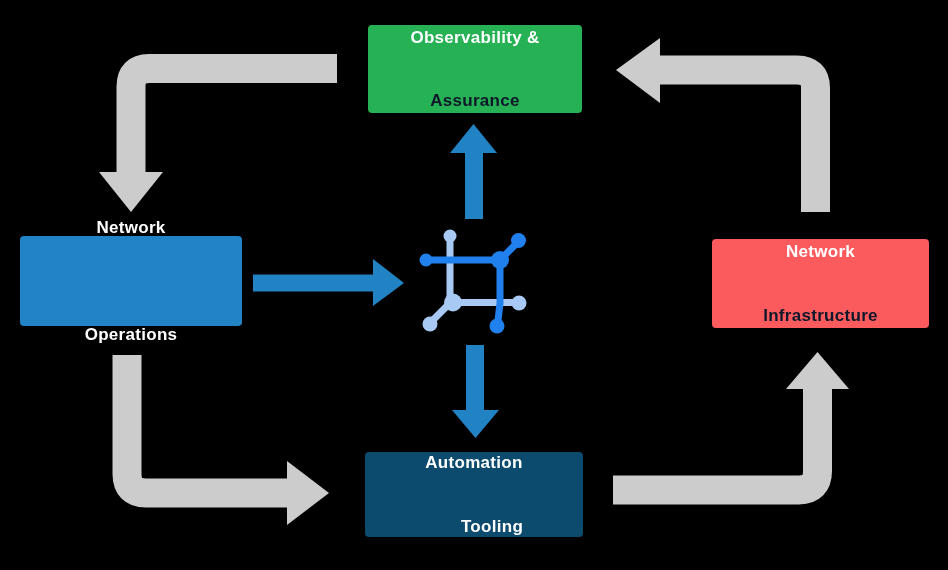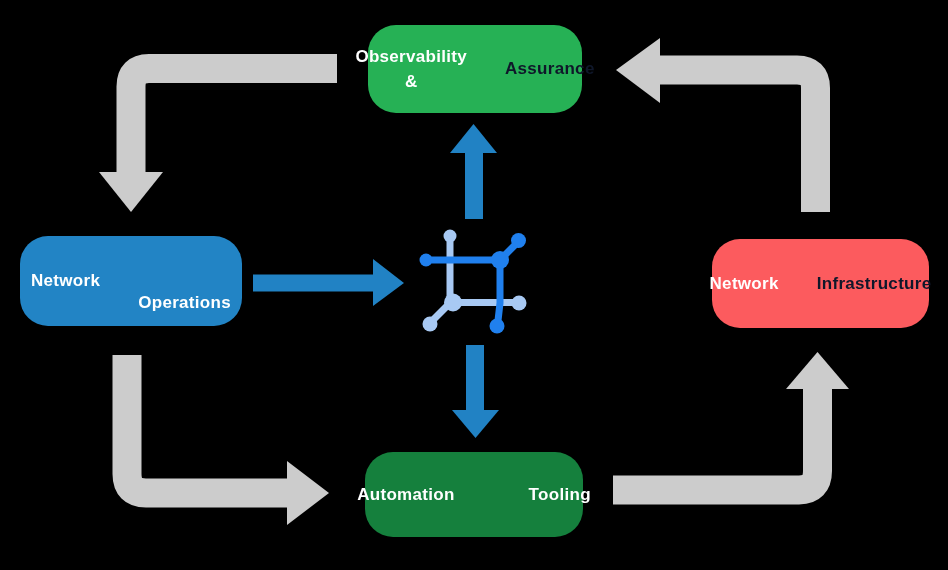--- a/index.html
+++ b/index.html
@@ -2,23 +2,23 @@
 <html><head>
 <meta charset="utf-8">
 <style>
   html,body{margin:0;padding:0;background:#000;}
   .stage{
     position:relative;width:948px;height:570px;background:#000;
     font-family:"Liberation Sans", sans-serif;overflow:hidden;
   }
   .arrow-layer{position:absolute;left:0;top:0;width:948px;height:570px;}
   .node{
-    position:absolute;display:flex;
+    position:absolute;display:flex;flex-direction:column;
     justify-content:center;align-items:center;
-    border-radius:28px;color:#fff;font-size:17px;font-weight:bold;
+    border-radius:4px;color:#fff;font-size:17px;font-weight:bold;
     letter-spacing:.3px;line-height:1.5;text-align:center;gap:38px;
   }
   #node-observability{left:368px;top:25px;width:214px;height:88px;}
   #node-operations{left:20px;top:236px;width:222px;height:90px;}
   #node-infrastructure{left:712px;top:239px;width:217px;height:89px;}
   #node-automation{left:365px;top:452px;width:218px;height:85px;}
   .node span{display:block;}
 </style>
 </head>
 <body style="background: rgb(0, 0, 0);">
@@ -90,18 +90,18 @@
   <div class="node" id="node-operations" style="background: rgb(34, 132, 197);">
     <span style="color: rgb(255, 255, 255);">Network</span>
     <span style="color: rgb(255, 255, 255); margin-top: 43px;">Operations</span>
   </div>
 
   <div class="node" id="node-infrastructure" style="background: rgb(252, 91, 94);">
     <span style="color: rgb(255, 255, 255);">Network</span>
     <span style="color: #0f172a;">Infrastructure</span>
   </div>
 
-  <div class="node" id="node-automation" style="background: #15803d;">
+  <div class="node" id="node-automation" style="background: #0c4a6e;">
     <span style="color: rgb(255, 255, 255);">Automation</span>
     <span style="color: rgb(255, 255, 255); margin-left: 36px;">Tooling</span>
   </div>
 
 </div>
 
 </body></html>

